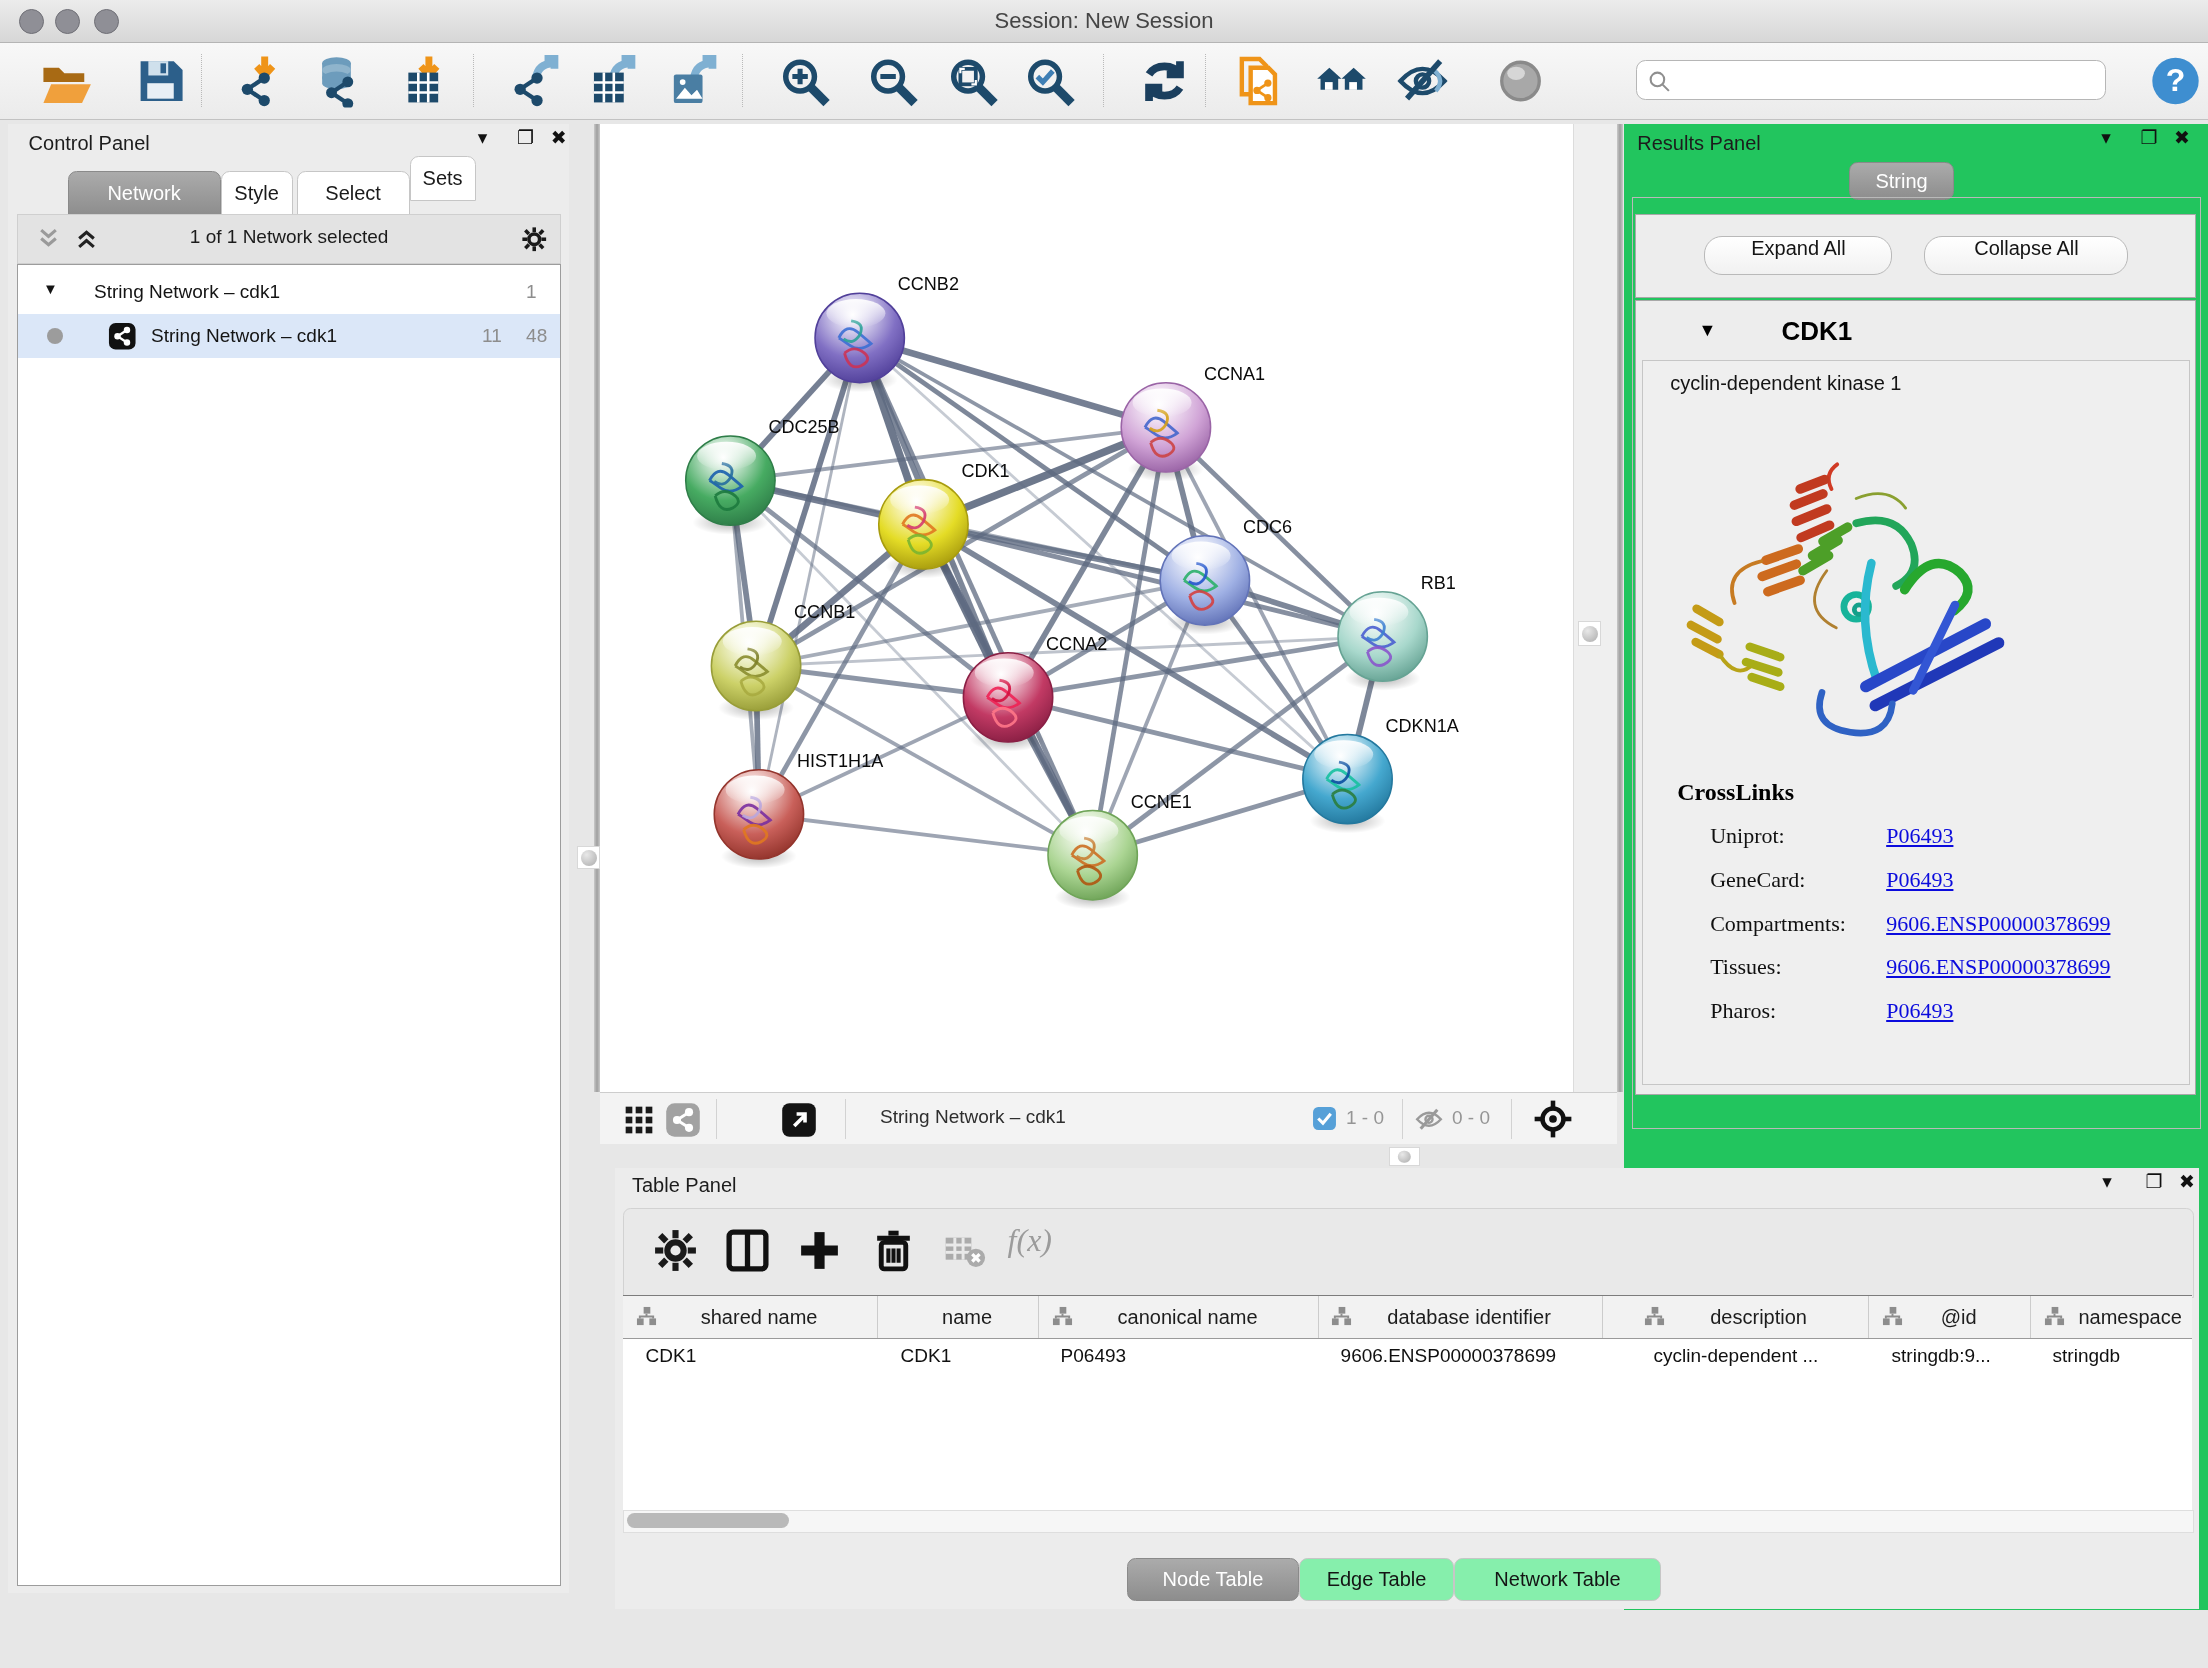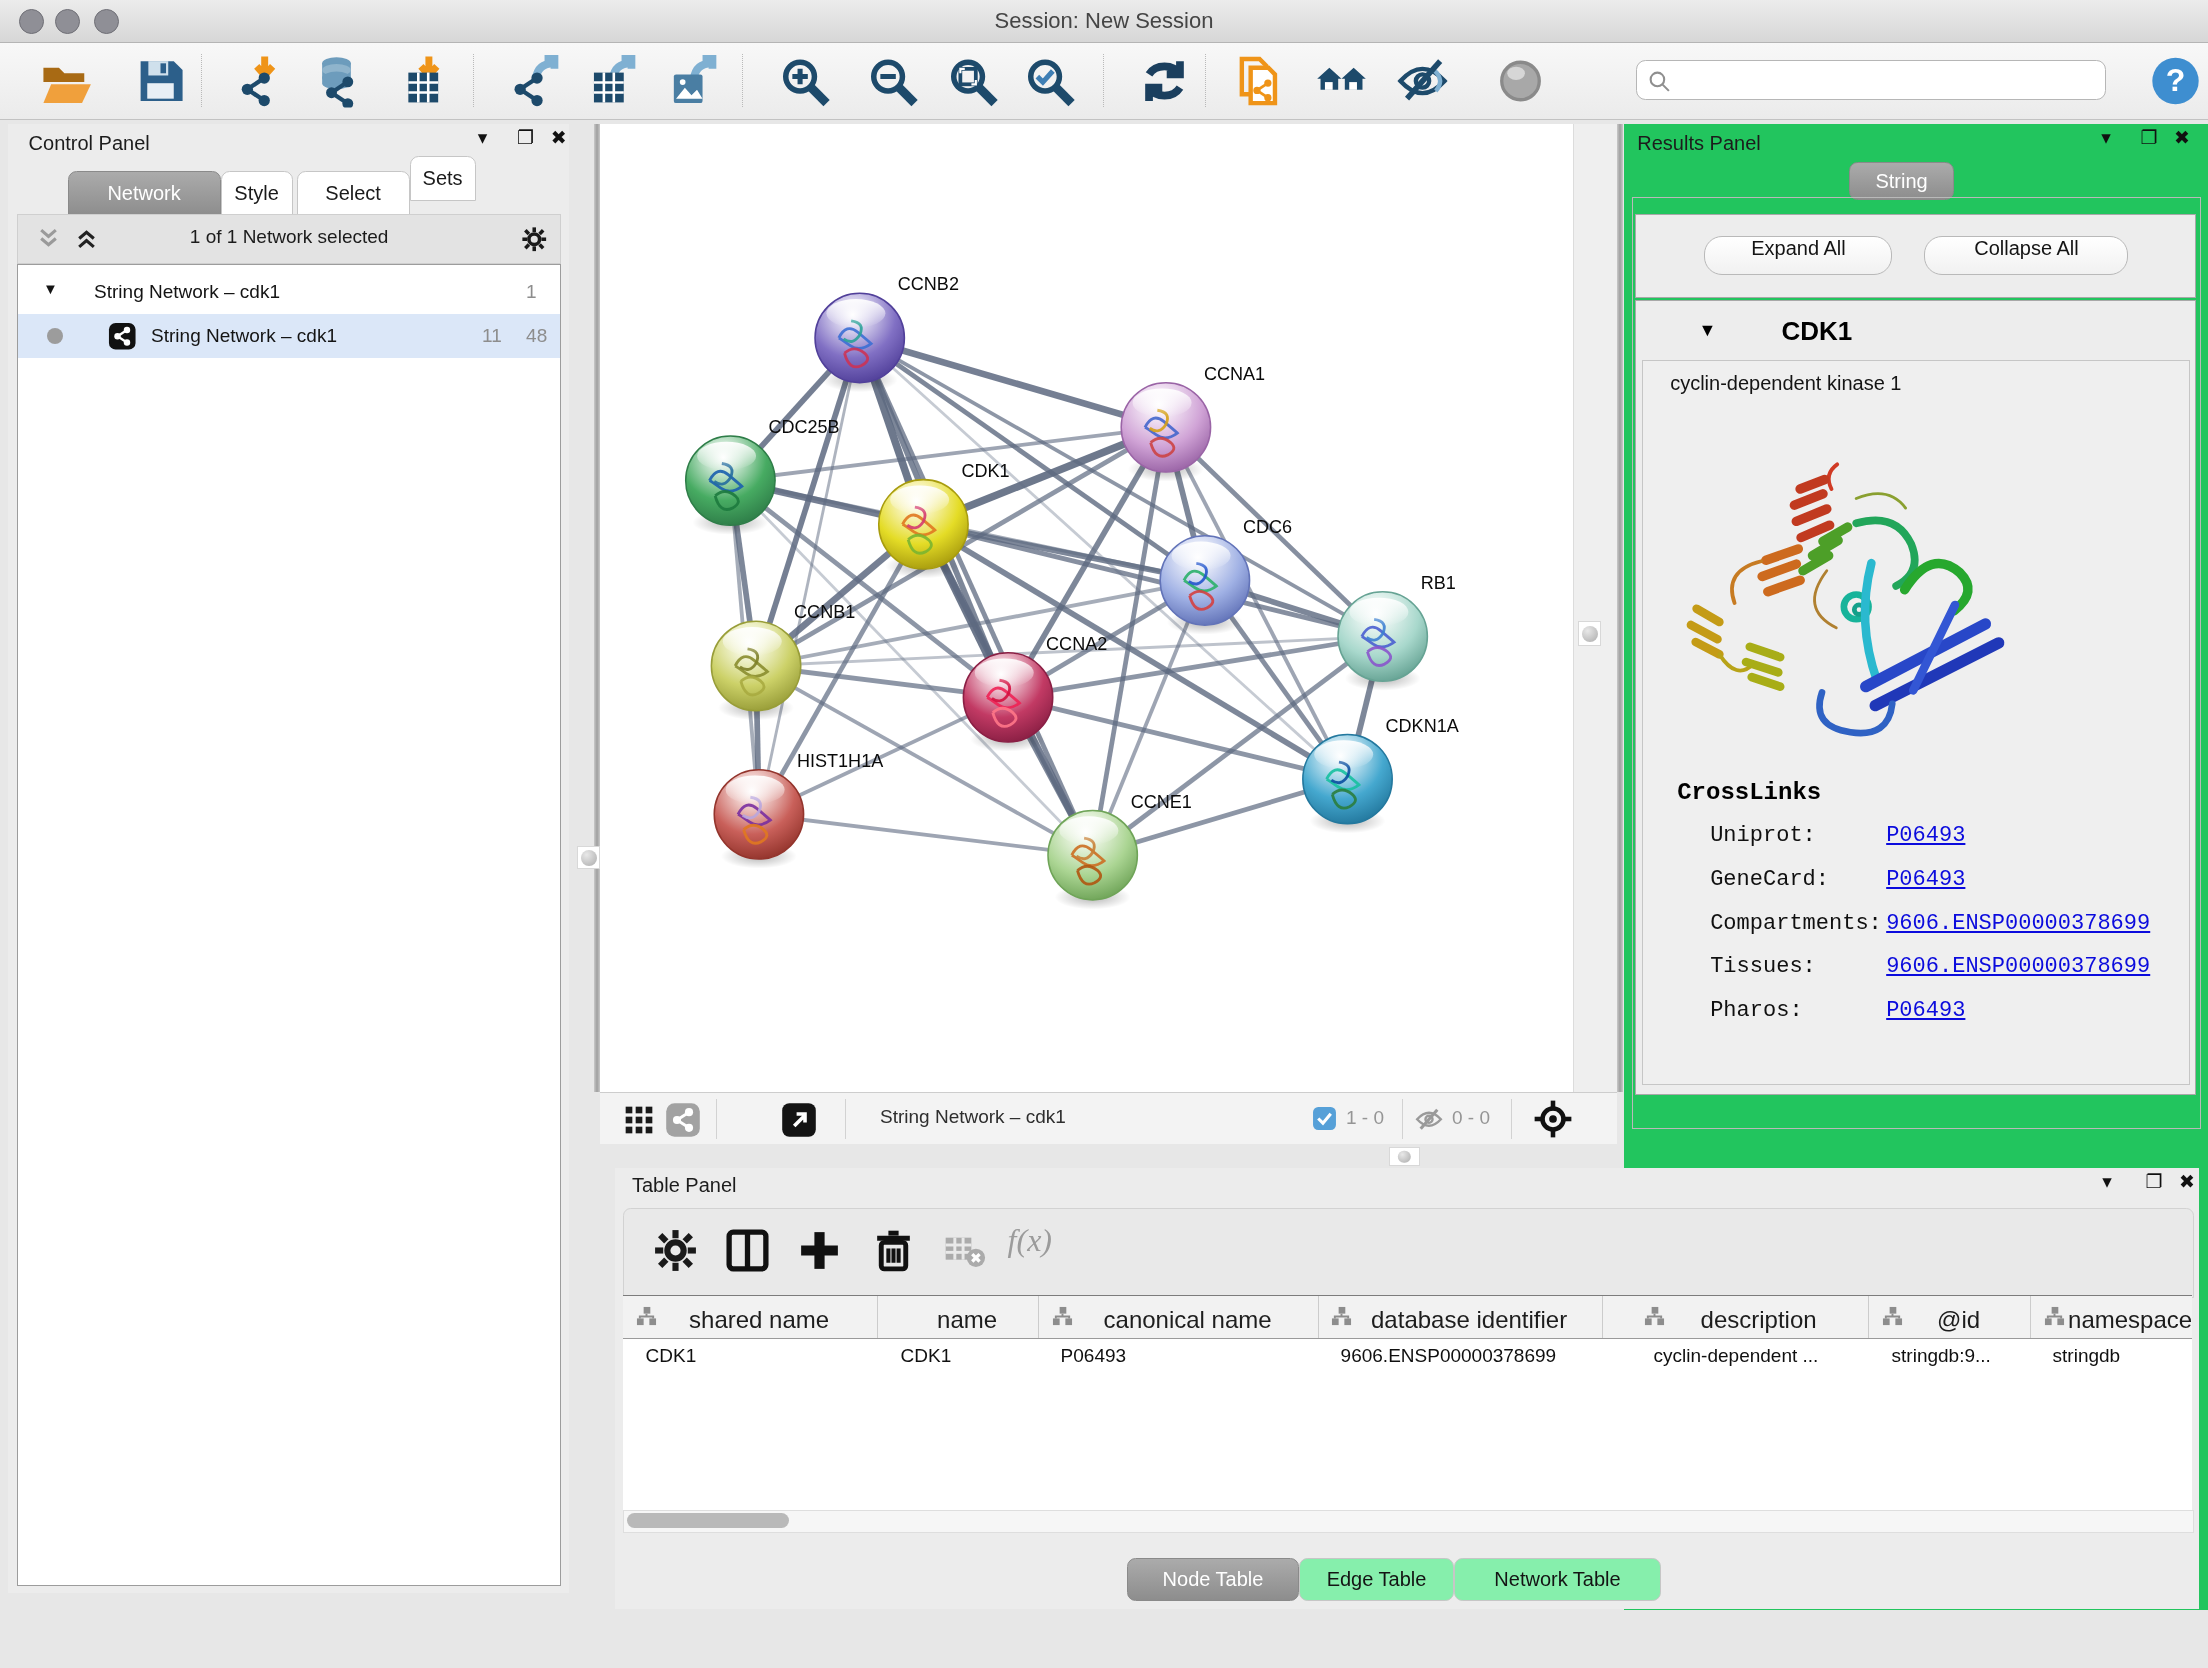--- a/index.html
+++ b/index.html
@@ -63,36 +63,36 @@
   #rp-box{position:absolute;left:7.6px;top:73px;width:567px;height:930px;border:1px solid #b9b9b9;}
   #rp-btnbox{position:absolute;left:2.9px;top:16px;width:559px;height:82px;border:1px solid #a8a8a8;
              background:#ededed;}
   .rp-btn{position:absolute;top:21px;height:37px;background:linear-gradient(#ffffff,#f1f1f1);
           border:1px solid #b9b9b9;border-radius:18px;font-size:20px;color:#141414;
           text-align:center;}
   #rp-cdk-box{position:absolute;left:2.9px;top:102px;width:559px;height:793px;border:1px solid #a8a8a8;
               background:#ededed;}
   #rp-desc-box{position:absolute;left:5.7px;top:59px;width:546px;height:723px;border:1px solid #c6c6c6;
                background:#efefef;}
-  .serif{font-family:Liberation Mono, monospace;}
+  .serif{font-family:Liberation Serif, serif;}
   .xl-label{position:absolute;left:67px;font-size:22px;color:#101010;}
   .xl-link{position:absolute;left:243px;font-size:22px;color:#0b0bdd;text-decoration:underline;}
   
   #table-panel{left:615px;top:1168px;width:1584px;height:441px;background:#ececec;}
   #tp-toolbar{position:absolute;left:7.6px;top:40px;width:1569px;height:88px;background:#e9e9e9;
               border:1px solid #d2d2d2;border-radius:7.6px 7.6px 0 0;}
   .tp-icon{position:absolute;top:17px;width:49px;height:49px;}
   #fx-label{position:absolute;left:384px;top:13.3px;font-family:"Liberation Serif",serif;
             font-style:italic;font-size:32px;color:#9b9b9b;}
   #tbl{position:absolute;left:7.6px;top:127px;width:1569px;height:215px;background:#fff;
        border-top:1.9px solid #7c7c7c;overflow:hidden;}
   #tbl-head{position:absolute;left:0;top:0;height:42px;width:100%;background:#f2f2f2;
             border-bottom:1px solid #9a9a9a;}
   .th{position:absolute;top:0;height:42px;box-sizing:border-box;border-right:1px solid #cccccc;
-      font-size:24px;color:#1d1d1d;}
+      font-size:20px;color:#1d1d1d;}
   .th .lbl{position:absolute;left:50%;top:9.5px;transform:translateX(-50%);white-space:nowrap;padding-left:19px;}
   .th svg{position:absolute;left:13.3px;top:9.5px;}
   .td{position:absolute;top:49px;font-size:19px;color:#101010;white-space:nowrap;}
   #tbl-hscroll{position:absolute;left:7.6px;top:342px;width:1569px;height:21px;background:#f6f6f6;
                border:1px solid #dedede;}
   #tbl-thumb{position:absolute;left:3.8px;top:1.9px;width:162px;height:15px;border-radius:7.6px;background:#b9b9b9;}
   .bottom-tab{position:absolute;top:390px;height:43px;box-sizing:border-box;background:#86efac;
               border:1px solid #c6c6c6;border-radius:8.6px;text-align:center;font-size:20px;
               line-height:41px;color:#141414;}
   .bottom-tab.sel{background:linear-gradient(#ababab,#8d8d8d);color:#fff;border-color:#8a8a8a;}

